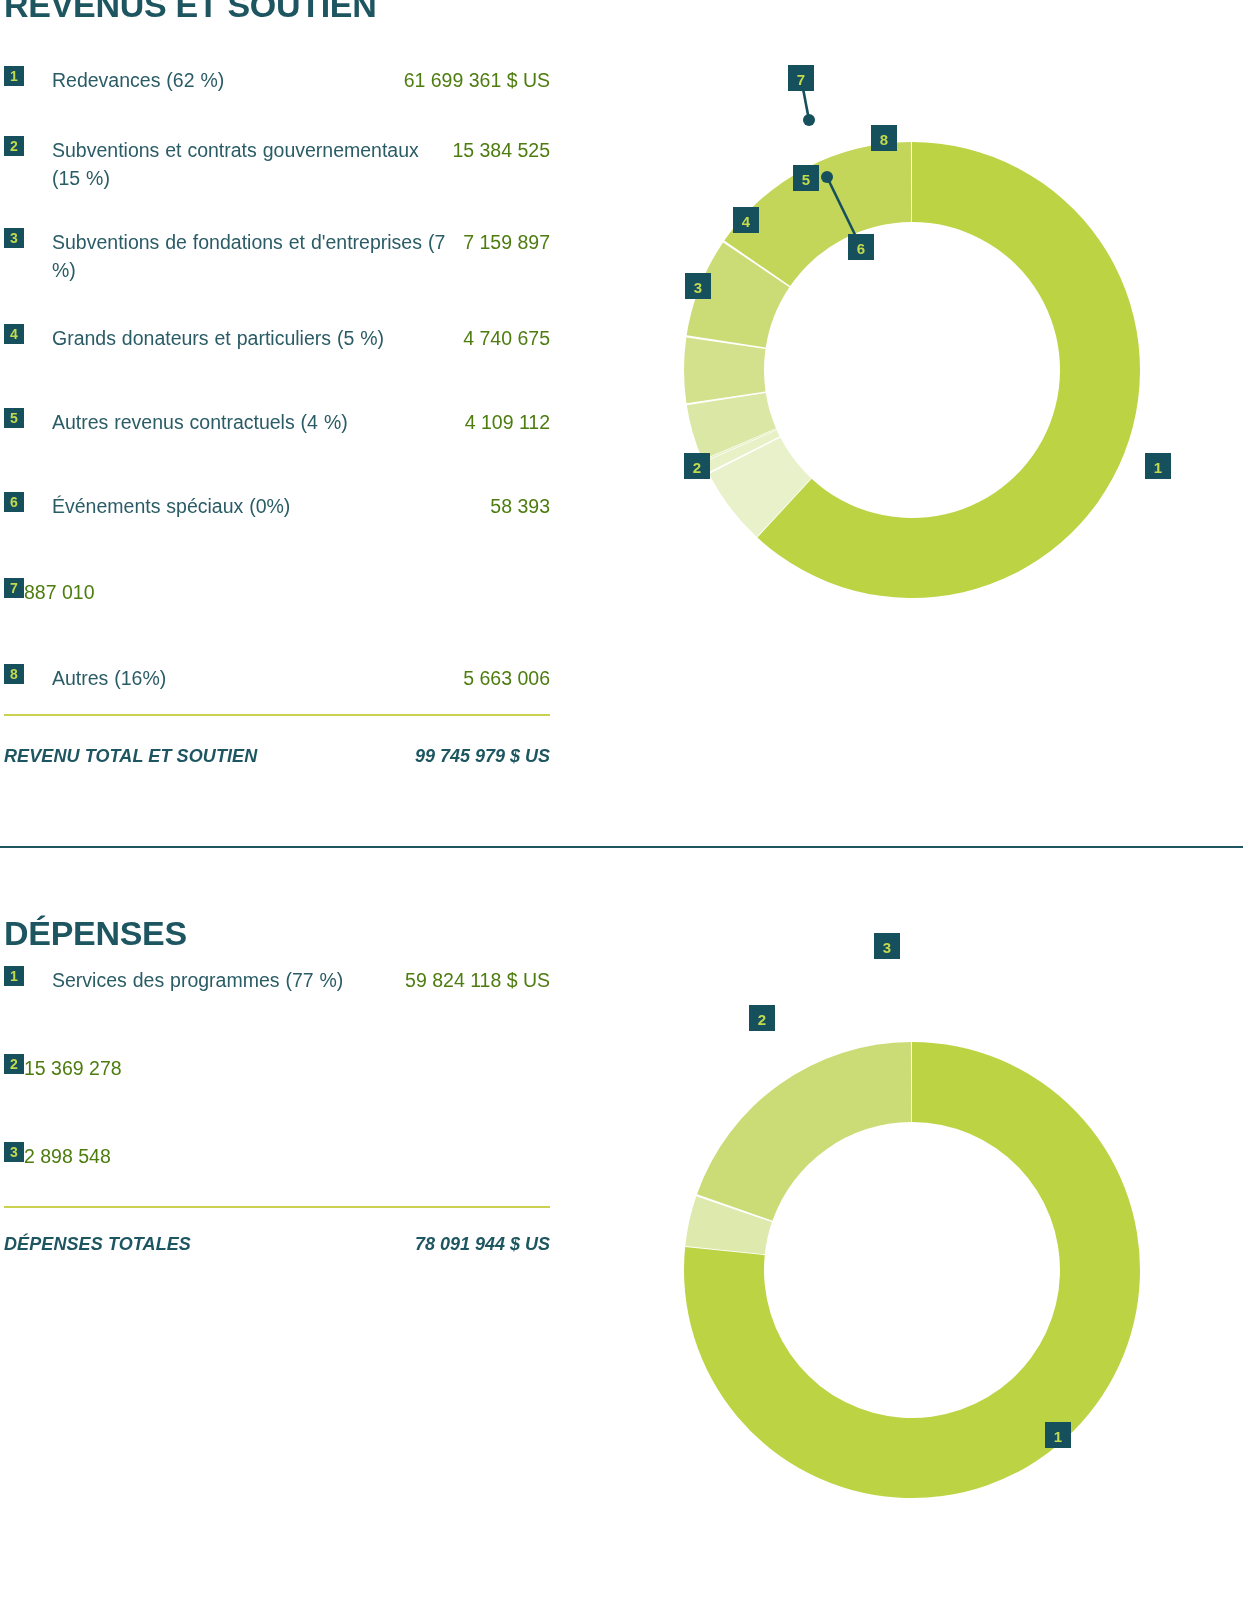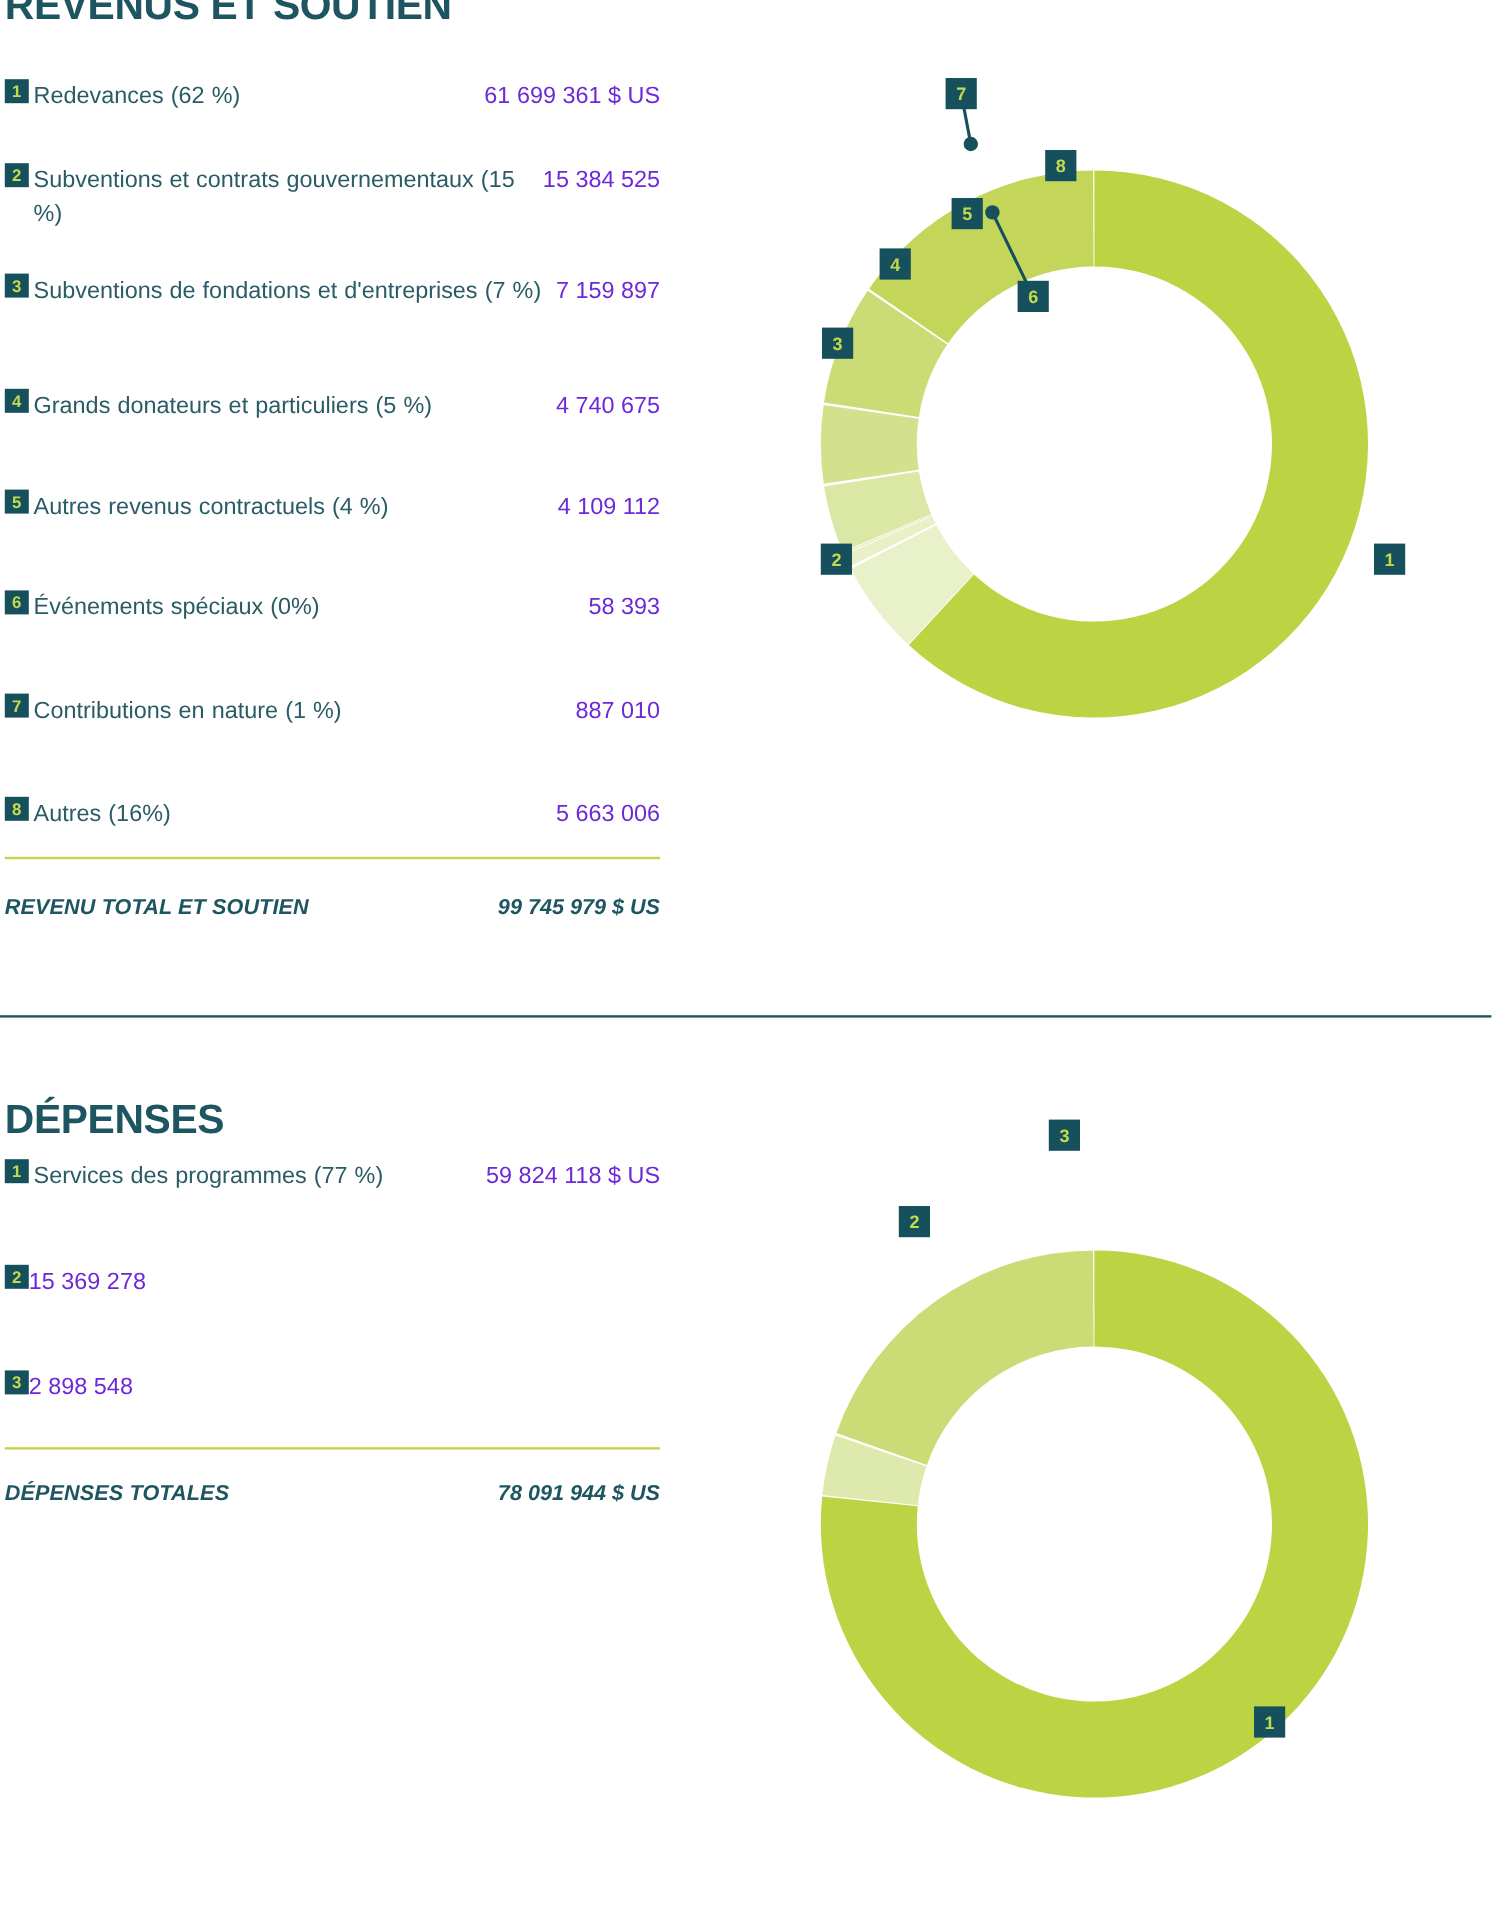--- a/index.html
+++ b/index.html
@@ -64,34 +64,34 @@
     color: #c3d94e;
     font-size: 14px;
     font-weight: bold;
     line-height: 20px;
     text-align: center;
     font-family: "Liberation Sans", sans-serif;
   }
 
   .legend-label {
     flex: 1 1 auto;
-    padding-left: 4px;
+    padding-left: 28px;
     padding-right: 8px;
     font-size: 19.5px;
     line-height: 28px;
     color: #2a5c66;
     word-spacing: 0.5px;
   }
 
   .legend-value {
     flex: 0 0 auto;
     text-align: right;
     font-size: 19.5px;
     line-height: 28px;
-    color: #6d28d9;
+    color: #4d7c0f;
     white-space: nowrap;
   }
 
   
   .total-rule {
     width: 546px;
     height: 2px;
     background: #c9d14f;
     border: 0;
     margin: 0;
@@ -183,21 +183,20 @@
         <span class="legend-label">Autres revenus contractuels (4 %)</span>
         <span class="legend-value">4 109 112</span>
       </div>
       <div class="legend-row" style="position: absolute; top: 436px;">
         <span class="badge">6</span>
         <span class="legend-label">Événements spéciaux (0%)</span>
         <span class="legend-value">58 393</span>
       </div>
       <div class="legend-row" style="position: absolute; top: 522px;">
         <span class="badge">7</span>
-        <span class="legend-label">Contributions en nature (1 %)</span>
         <span class="legend-value">887 010</span>
       </div>
       <div class="legend-row" style="position: absolute; top: 608px;">
         <span class="badge">8</span>
         <span class="legend-label">Autres (16%)</span>
         <span class="legend-value">5 663 006</span>
       </div>
       <div class="total-rule" style="position: absolute; top: 658px;"></div>
       <div class="total-row" style="position: absolute; top: 690px;">
         <span class="total-label">REVENU TOTAL ET SOUTIEN</span>

